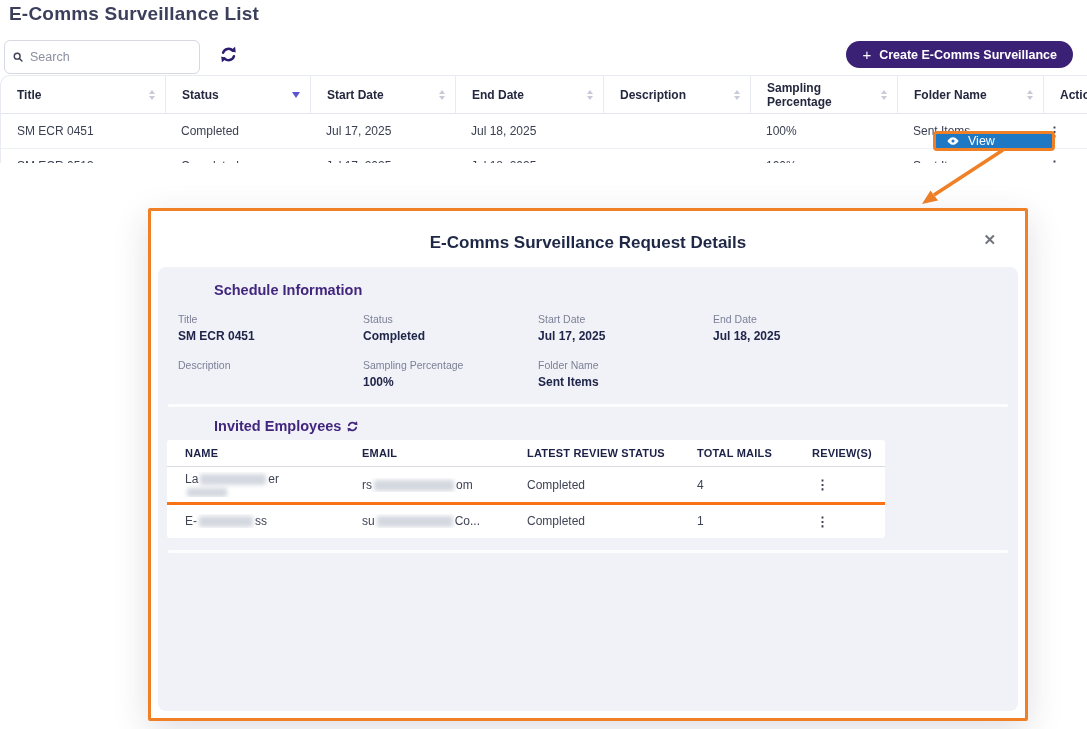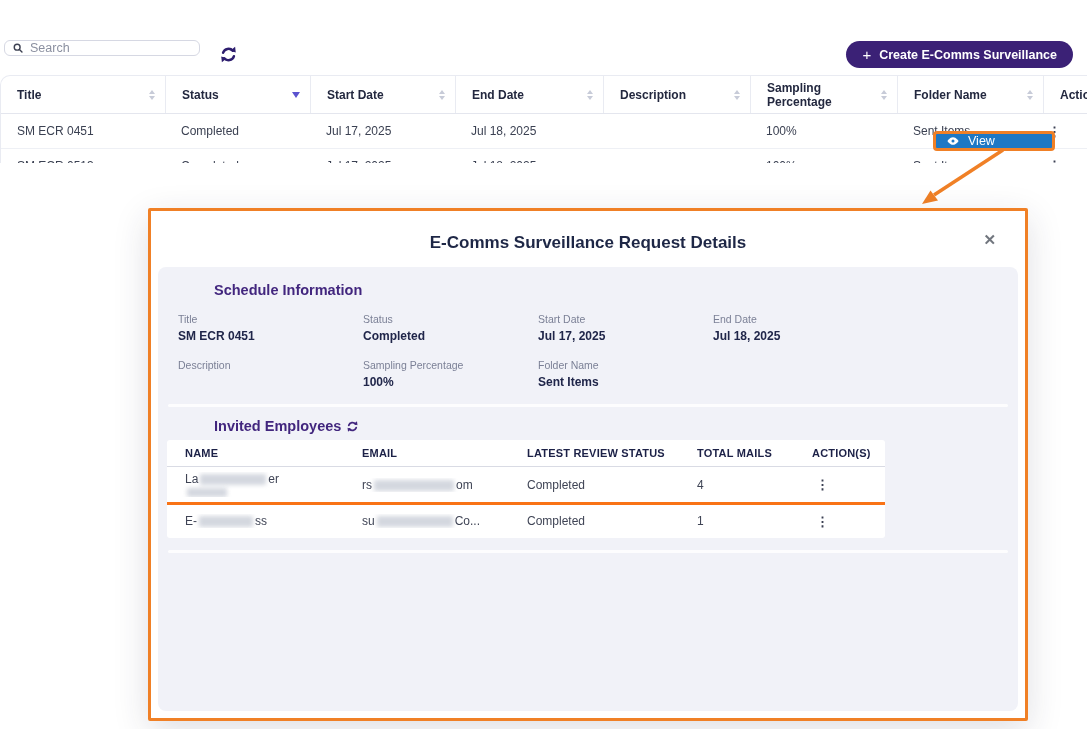--- a/index.html
+++ b/index.html
@@ -4,21 +4,21 @@
 <style>
   * { margin:0; padding:0; box-sizing:border-box; }
   html,body { background:#fff; }
   body { font-family:"Liberation Sans", sans-serif; }
   .stage { position:relative; width:1087px; height:729px; background:#fff; overflow:hidden; }
 
   
   .page-title { position:absolute; left:9px; top:3px; font-size:19px; font-weight:600; color:#3b3f5c; letter-spacing:.2px; }
 
   
-  .search-box { position:absolute; left:4px; top:40px; width:196px; height:16px; border:1px solid #d6d8e3; border-radius:6px; background:#fff; display:flex; align-items:center; padding:0 8px; gap:7px; }
+  .search-box { position:absolute; left:4px; top:40px; width:196px; height:34px; border:1px solid #d6d8e3; border-radius:6px; background:#fff; display:flex; align-items:center; padding:0 8px; gap:7px; }
   .search-box input { border:none; outline:none; flex:1; font-size:12.5px; color:#3b4152; font-family:inherit; background:transparent; }
   .search-box input::placeholder { color:#8b90a0; }
   .refresh-btn { position:absolute; left:219px; top:43px; width:22px; height:22px; border:none; background:transparent; cursor:pointer; }
   .create-btn { position:absolute; right:14px; top:41px; height:27px; background:#3b2176; color:#fff; border:none; border-radius:14px; font-family:inherit; font-size:12.5px; font-weight:700; padding:0 16px; display:flex; align-items:center; gap:8px; cursor:pointer; }
   .create-btn .plus { font-size:15px; font-weight:400; line-height:1; }
 
   
   .table-card { position:absolute; left:0px; top:75px; width:1088px; height:88px; overflow:hidden; border:1px solid #e9ebf2; border-bottom:none; border-radius:10px 0 0 0; background:#fff; }
   .thead { display:grid; grid-template-columns:164px 145px 145px 148px 147px 147px 146px 1fr; height:38px; border-bottom:1px solid #e4e6ee; }
   .th { display:flex; align-items:center; justify-content:space-between; padding:0 10px 0 16px; border-left:1px solid #e9ebf2; font-size:12px; font-weight:700; color:#23283f; }
@@ -68,20 +68,21 @@
   .blur { display:inline-block; height:11px; background:#b7bdca; border-radius:1px; filter:blur(2.2px); opacity:.6; vertical-align:middle; margin:0 2px; }
   .blur2 { display:block; margin-top:2px; margin-left:2px; }
 
   .icon-btn { background:none; border:none; cursor:pointer; padding:0; display:inline-flex; align-items:center; }
 </style>
 </head>
 <body>
 
 <div class="stage">
 
+  <div class="page-title">E-Comms Surveillance List</div>
 
   <div class="search-box">
     <svg width="12" height="12" viewBox="0 0 24 24" fill="none" stroke="#3d4152" stroke-width="3.4" stroke-linecap="round">
         <circle cx="10" cy="10" r="7"></circle>
         <line x1="15.5" y1="15.5" x2="21.5" y2="21.5"></line>
       </svg>
     <input type="text" placeholder="Search" style="">
   </div>
 
   <button class="refresh-btn icon-btn">
@@ -243,21 +244,21 @@
           </svg>
         </button>
       </div>
 
       <div class="emp-table">
         <div class="emp-head">
           <div class="eth">NAME</div>
           <div class="eth">EMAIL</div>
           <div class="eth">LATEST REVIEW STATUS</div>
           <div class="eth">TOTAL MAILS</div>
-          <div class="eth">ACTION(S)</div>
+          <div class="eth">REVIEW(S)</div>
         </div>
 
         <div class="emp-tr">
           <div class="emp-td">
             <span>La</span><span class="blur" style="width:66px;"></span><span>er</span>
             <span class="blur blur2" style="width:40px;height:9px;"></span>
           </div>
           <div class="emp-td">
             <span>rs</span><span class="blur" style="width:80px;"></span><span>om</span>
           </div>

